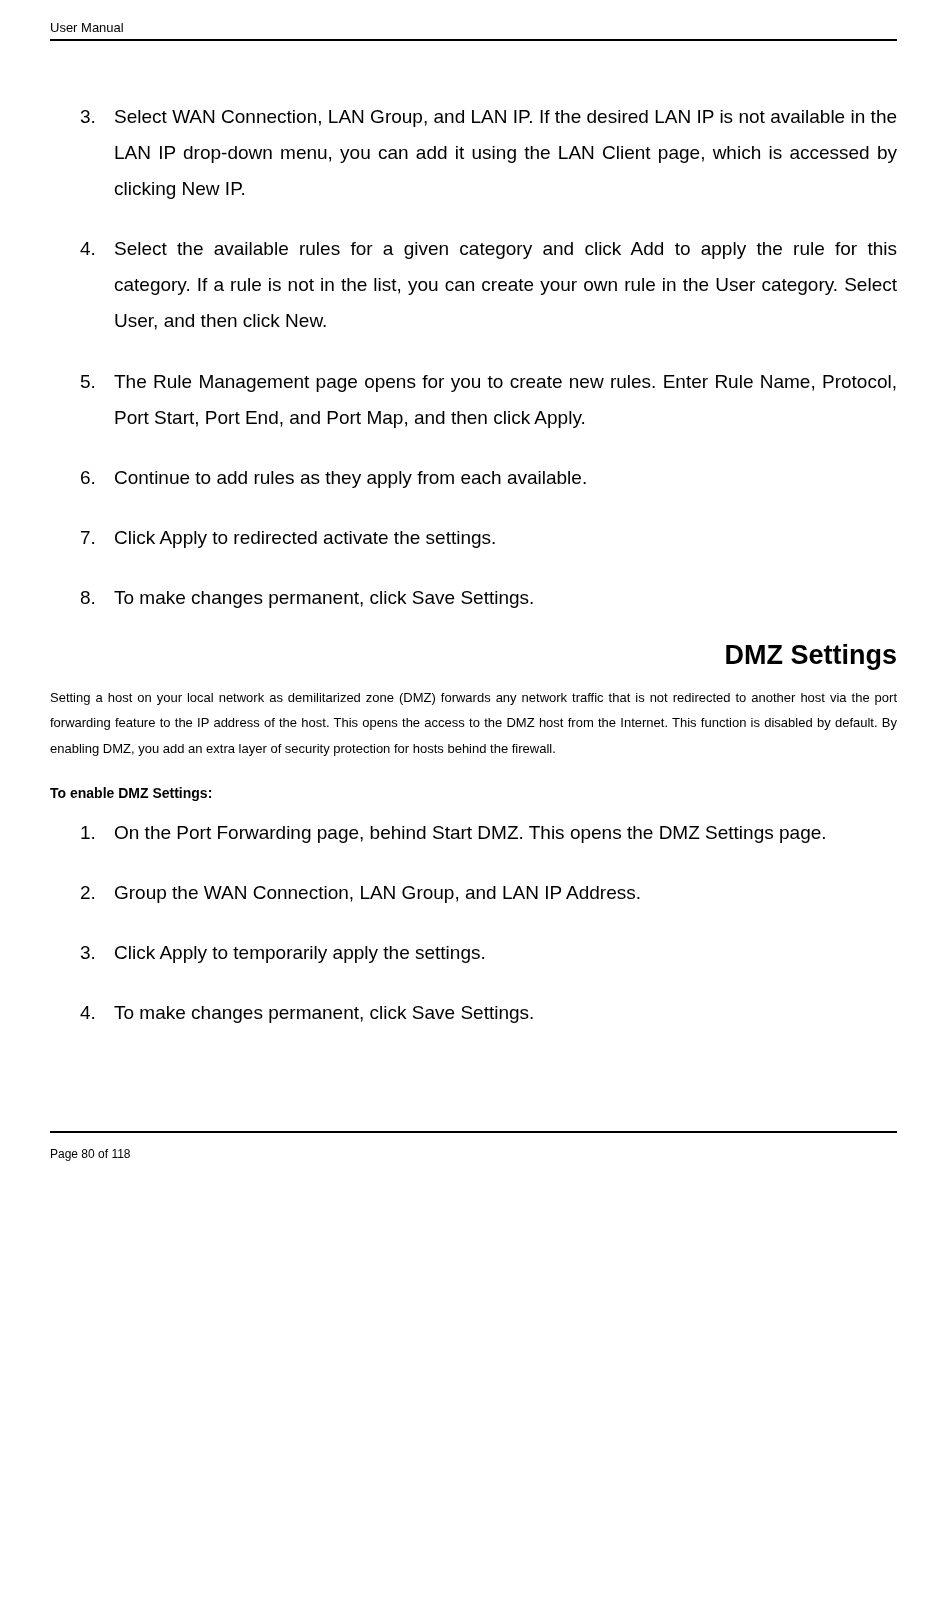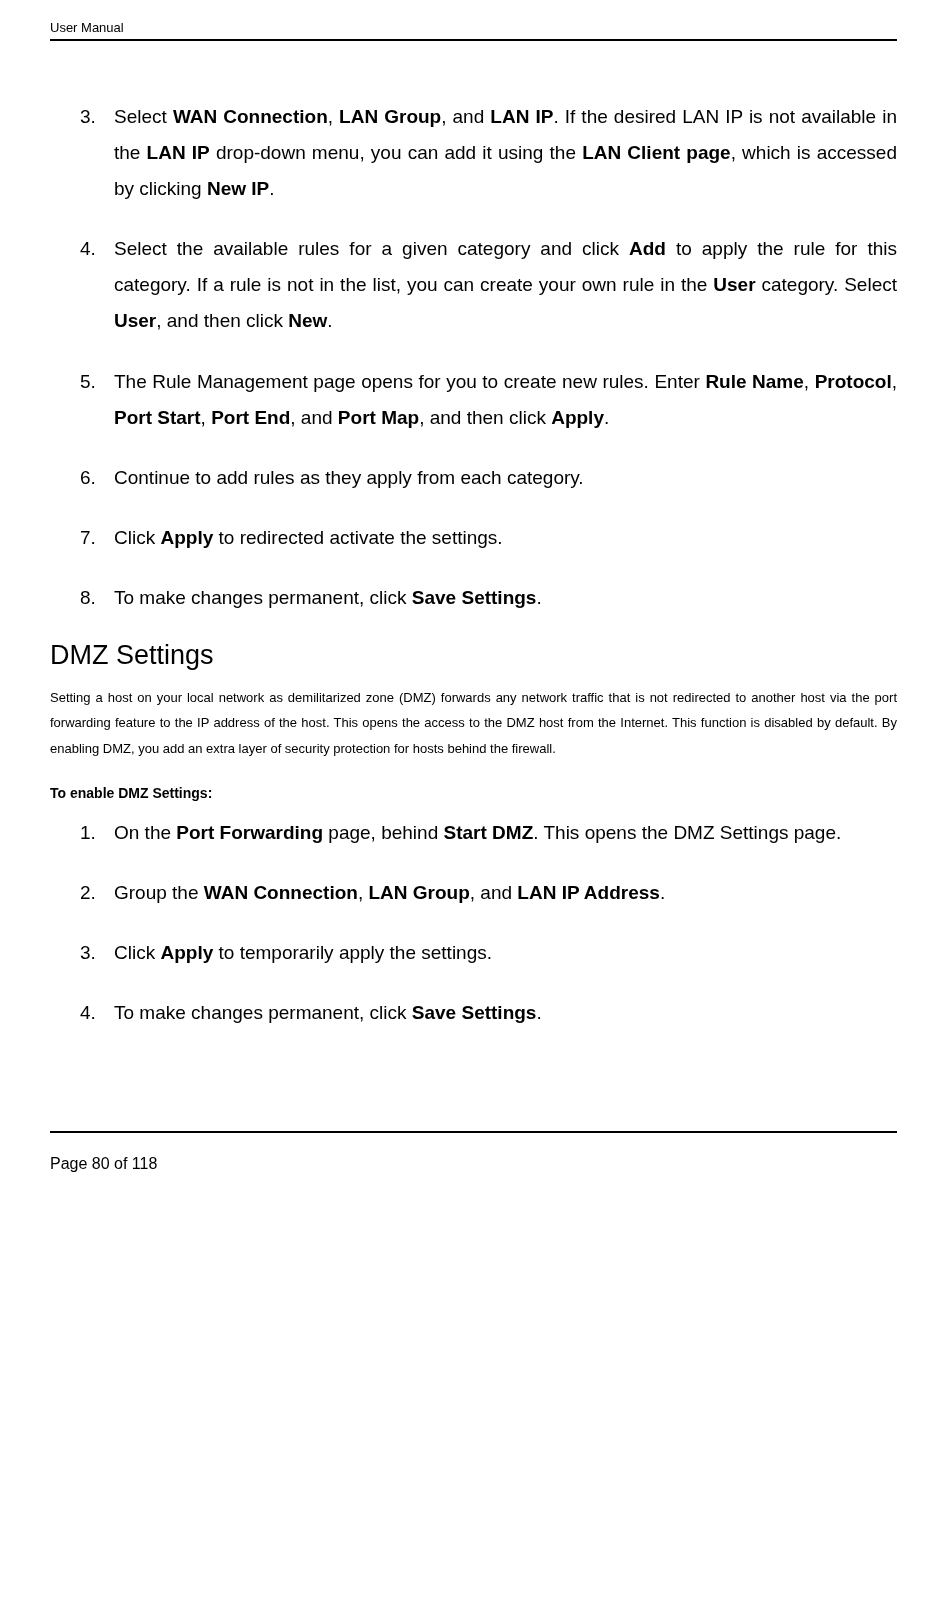--- a/index.html
+++ b/index.html
@@ -37,27 +37,28 @@
       padding-left: 30px;
     }
     .list-number {
       min-width: 30px;
       margin-right: 4px;
     }
     .list-content {
       flex: 1;
     }
     .bold {
-      font-weight: bold;
+      font-weight: normal;
     }
     h2 {
       font-size: 27px;
-      font-weight: normal;
+      font-weight: bold;
       margin-top: 18px;
       margin-bottom: 14px;
+      text-align: right;
     }
     .paragraph {
       font-size: 13px;
       line-height: 1.95;
       text-align: justify;
       margin-bottom: 24px;
     }
     .sub-heading {
       font-size: 14px;
       font-weight: bold;
@@ -65,22 +66,22 @@
       margin-bottom: 14px;
     }
     .footer {
       margin-top: 100px;
     }
     .footer-rule {
       border: none;
       border-top: 2px solid #000;
     }
     .footer-text {
-      font-size: 16px;
-      padding-top: 22px;
+      font-size: 12px;
+      padding-top: 14px;
       padding-bottom: 10px;
     }
   </style>
 </head>
 <body>
 
 <div class="page">
   <div class="header">
     <span>User Manual</span>
     <hr class="header-rule">
@@ -94,21 +95,21 @@
       <div class="list-item">
         <div class="list-number">4.</div>
         <div class="list-content"><span>Select the available rules for a given category and click </span><span class="bold">Add</span><span> to apply the rule for this category. If a rule is not in the list, you can create your own rule in the </span><span class="bold">User</span><span> category. Select </span><span class="bold">User</span><span>, and then click </span><span class="bold">New</span><span>.</span></div>
       </div>
       <div class="list-item">
         <div class="list-number">5.</div>
         <div class="list-content"><span>The Rule Management page opens for you to create new rules. Enter </span><span class="bold">Rule Name</span><span>, </span><span class="bold">Protocol</span><span>, </span><span class="bold">Port Start</span><span>, </span><span class="bold">Port End</span><span>, and </span><span class="bold">Port Map</span><span>, and then click </span><span class="bold">Apply</span><span>.</span></div>
       </div>
       <div class="list-item">
         <div class="list-number">6.</div>
-        <div class="list-content"><span>Continue to add rules as they apply from each category.</span></div>
+        <div class="list-content"><span>Continue to add rules as they apply from each available.</span></div>
       </div>
       <div class="list-item">
         <div class="list-number">7.</div>
         <div class="list-content"><span>Click </span><span class="bold">Apply</span><span> to redirected activate the settings.</span></div>
       </div>
       <div class="list-item">
         <div class="list-number">8.</div>
         <div class="list-content"><span>To make changes permanent, click </span><span class="bold">Save Settings</span><span>.</span></div>
       </div>
     </div>

